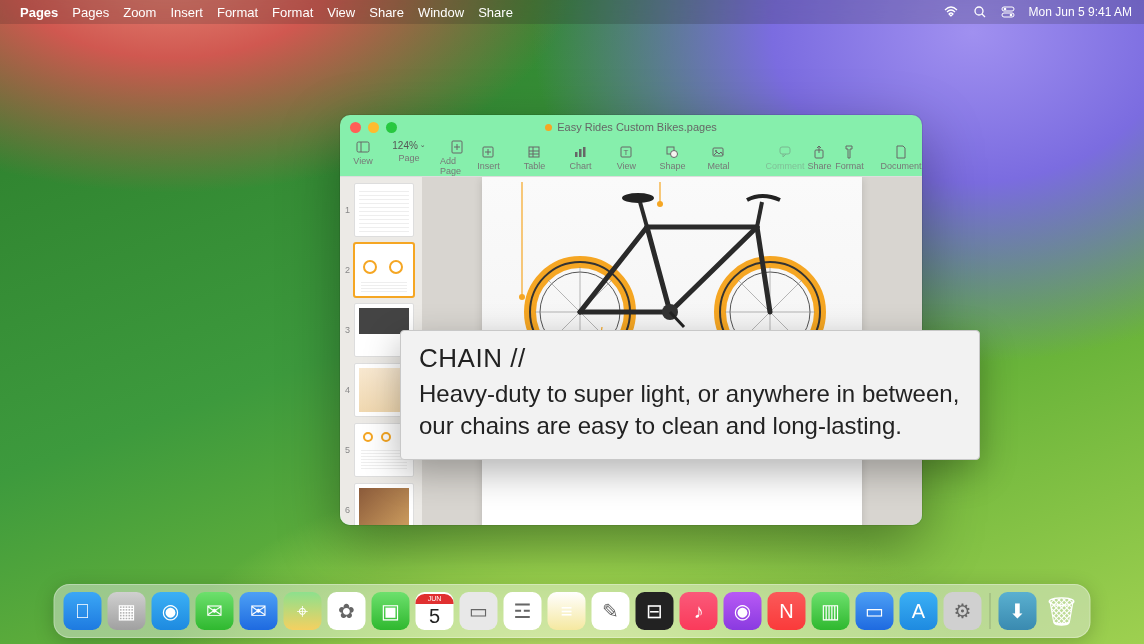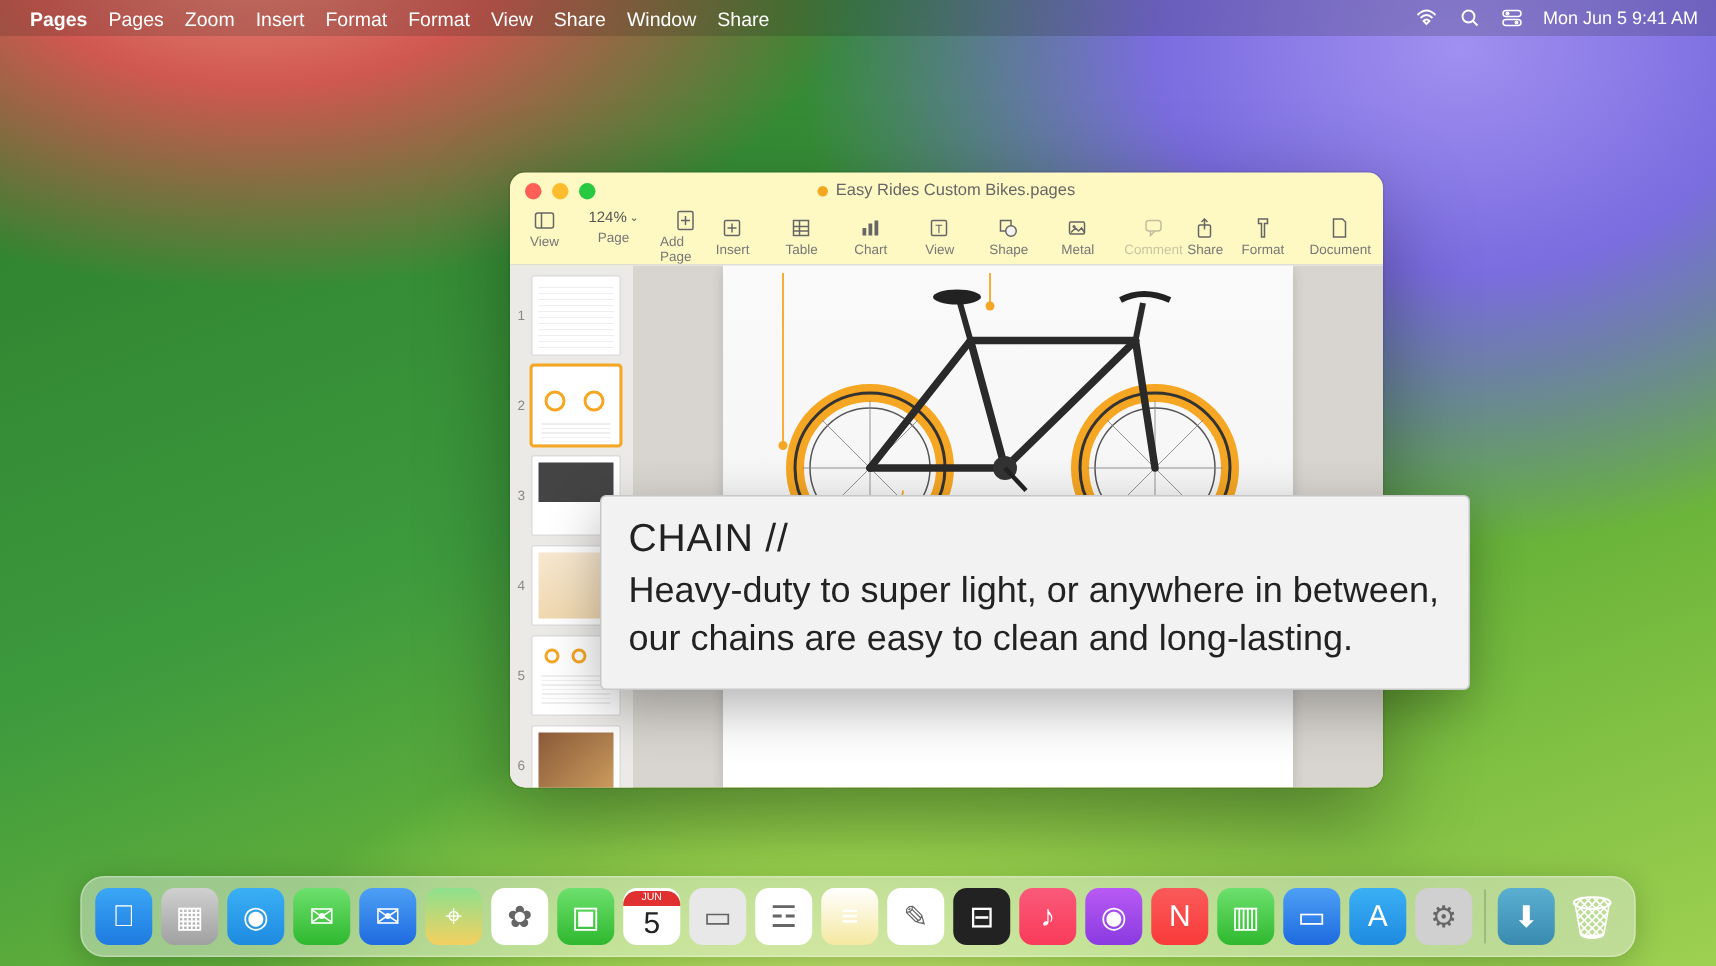--- a/index.html
+++ b/index.html
@@ -36,21 +36,21 @@
 .menubar .app { font-weight: 600; margin-right: 14px; }
 .menubar .mi { margin-right: 14px; cursor: default; }
 .menubar .spacer { flex: 1; }
 .menubar .right-item { margin-left: 14px; font-size: 12px; display: flex; align-items: center; }
 .menubar svg { vertical-align: middle; }
 
 .pages-window {
   position: absolute;
   left: 340px; top: 115px;
   width: 582px; height: 410px;
-  background: #fef9c3;
+  background: #86efac;
   border-radius: 10px;
   box-shadow: 0 20px 60px rgba(0,0,0,0.35), 0 0 0 1px rgba(0,0,0,0.08);
   overflow: hidden;
   display: flex; flex-direction: column;
 }
 .titlebar {
   height: 24px;
   display: flex; align-items: center;
   padding: 0 10px;
   font-size: 11px;
@@ -76,21 +76,21 @@
   padding: 0 8px;
   border-bottom: 1px solid #ddd;
 }
 .tb-group { display: flex; align-items: flex-start; gap: 16px; }
 .tb-item {
   display: flex; flex-direction: column; align-items: center;
   font-size: 9px; color: #777;
   min-width: 30px;
   gap: 2px;
 }
-.tb-item.disabled { opacity: 0.4; }
+.tb-item.disabled { opacity: 0.4; margin-left: 16px; }
 .tb-ico { height: 14px; display: flex; align-items: center; justify-content: center; color: #555; }
 .toolbar .flex { flex: 1; }
 .toolbar .zoom-lbl { font-size: 10px; color: #555; display: flex; align-items: center; gap: 2px; }
 
 .content {
   flex: 1; display: flex; overflow: hidden;
 }
 .thumbs {
   width: 82px;
   background: #eceae6;

